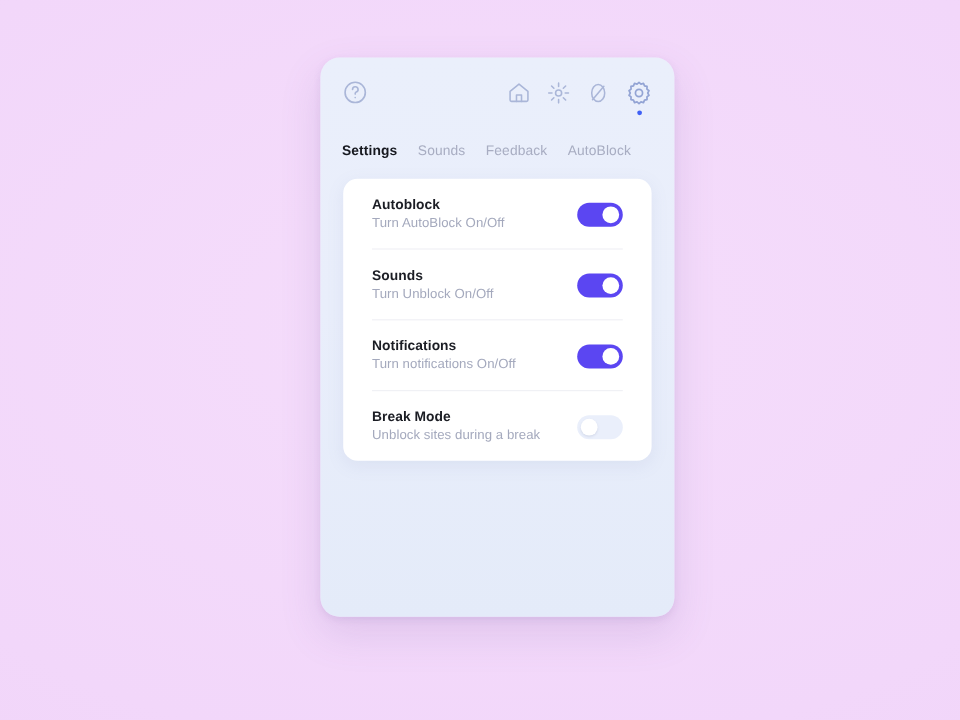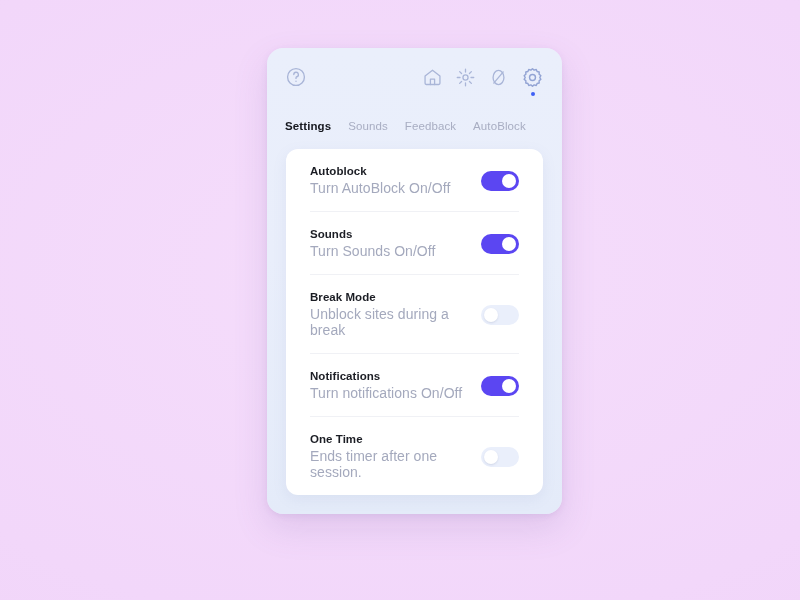--- a/index.html
+++ b/index.html
@@ -110,21 +110,21 @@
   .setting-row:last-child { border-bottom: none; }
 
   .setting-texts { display: flex; flex-direction: column; gap: 3px; }
   .setting-title {
     font-size: 11.5px;
     font-weight: bold;
     color: #1b1d24;
     letter-spacing: 0.05px;
   }
   .setting-sub {
-    font-size: 14px;
+    font-size: 11px;
     color: #a4a9bd;
     letter-spacing: 0.05px;
   }
 
   
   .toggle {
     width: 38px;
     height: 20px;
     border-radius: 10px;
     position: relative;
@@ -213,51 +213,42 @@
         <div class="setting-sub">Turn AutoBlock On/Off</div>
       </div>
       <div class="toggle on">
         <span class="knob"></span>
       </div>
     </div>
 
     <div class="setting-row">
       <div class="setting-texts">
         <div class="setting-title">Sounds</div>
-        <div class="setting-sub">Turn Sounds On/Off</div>
+        <div class="setting-sub">Turn Unblock On/Off</div>
+      </div>
+      <div class="toggle on">
+        <span class="knob"></span>
+      </div>
+    </div>
+
+    <div class="setting-row">
+      <div class="setting-texts">
+        <div class="setting-title">Notifications</div>
+        <div class="setting-sub">Turn notifications On/Off</div>
       </div>
       <div class="toggle on">
         <span class="knob"></span>
       </div>
     </div>
 
     <div class="setting-row">
       <div class="setting-texts">
         <div class="setting-title">Break Mode</div>
         <div class="setting-sub">Unblock sites during a break</div>
       </div>
       <div class="toggle off">
         <span class="knob"></span>
       </div>
     </div>
 
-    <div class="setting-row">
-      <div class="setting-texts">
-        <div class="setting-title">Notifications</div>
-        <div class="setting-sub">Turn notifications On/Off</div>
-      </div>
-      <div class="toggle on">
-        <span class="knob"></span>
-      </div>
-    </div>
-
-    <div class="setting-row">
-      <div class="setting-texts">
-        <div class="setting-title">One Time</div>
-        <div class="setting-sub">Ends timer after one session.</div>
-      </div>
-      <div class="toggle off">
-        <span class="knob"></span>
-      </div>
-    </div>
 
   </div>
 </div>
 
 </body></html>

